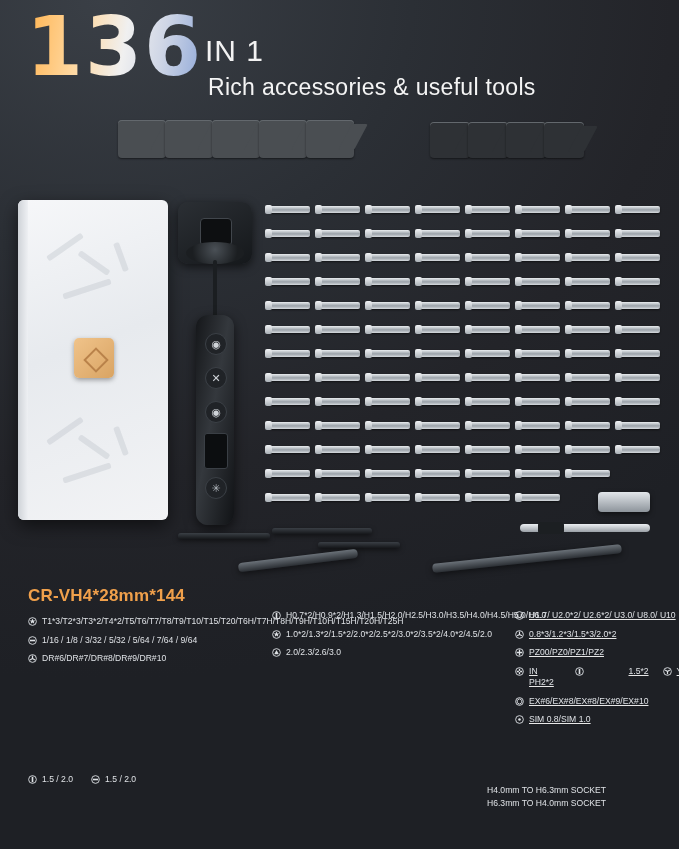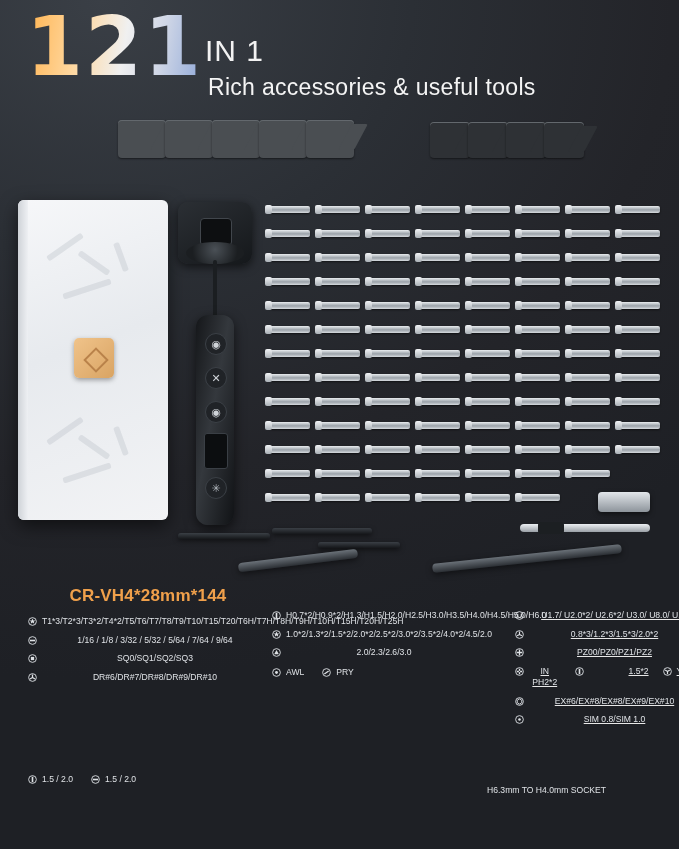--- a/index.html
+++ b/index.html
@@ -123,41 +123,41 @@
   .extbar{position:absolute;left:520px;top:414px;width:130px;height:8px;border-radius:4px;
      background:linear-gradient(180deg,#eceff2,#9aa0a6);}
   .extbar:after{content:"";position:absolute;left:18px;top:-2px;width:26px;height:12px;background:#1c1f22;border-radius:3px;}
 
   
   .specs{position:absolute;left:0;top:586px;width:679px;height:263px;font-size:8.6px;}
   .sec-title{
     color:#f0a04b;font-size:17px;font-weight:bold;letter-spacing:.2px;
     font-family:"Liberation Sans", sans-serif;
   }
-  .col{position:absolute;text-align:center;}
+  .col{position:absolute;}
   .col.c1{left:28px;top:0;width:240px;}
   .col.c2{left:272px;top:24px;width:210px;}
   .col.c3{left:515px;top:24px;width:185px;text-decoration:underline;}
   .row{display:flex;align-items:flex-start;margin-bottom:7px;line-height:11.5px;color:#dfe2e6;}
   .row .mk{flex:0 0 auto;margin-right:5px;margin-top:1px;}
   .mk svg{display:block;}
   .row .tx{flex:1 1 auto;}
   .s2{position:absolute;left:28px;top:170px;width:230px;}
   .sock{position:absolute;left:272px;top:170px;width:210px;}
   .sockright{position:absolute;left:487px;top:198px;width:190px;color:#dfe2e6;line-height:13px;font-size:8.6px;}
   .inline-rows{display:flex;gap:18px;margin-top:8px;}
   .inline-rows .row{margin-bottom:0;}
 </style>
 </head>
 <body>
 
 <div class="page">
 
   <div class="header">
-    <div class="big-num">121</div>
+    <div class="big-num">136</div>
     <div class="in1">IN 1</div>
     <div class="subtitle">Rich accessories &amp; useful tools</div>
   </div>
 
   <div class="photo">
 
     <div class="wedge" style="left:118px;top:10px;width:48px;height:38px;">
         <div class="lip"></div>
       </div>
     <div class="wedge" style="left:165px;top:10px;width:48px;height:38px;">
@@ -360,29 +360,20 @@
       <div class="row">
         <span class="mk">
           <svg width="9" height="9" viewBox="0 0 10 10">
               <circle cx="5" cy="5" r="4.3" fill="none" stroke="#dfe2e6" stroke-width="1"></circle>
               <rect x="2" y="4.1" width="6" height="1.8" fill="#dfe2e6"></rect>
             </svg>
         </span>
         <span class="tx">1/16 / 1/8 / 3/32 / 5/32 / 5/64 / 7/64 / 9/64</span>
       </div>
 
-      <div class="row">
-        <span class="mk">
-          <svg width="9" height="9" viewBox="0 0 10 10">
-              <circle cx="5" cy="5" r="4.3" fill="none" stroke="#dfe2e6" stroke-width="1"></circle>
-              <rect x="3.2" y="3.2" width="3.6" height="3.6" fill="#dfe2e6"></rect>
-            </svg>
-        </span>
-        <span class="tx">SQ0/SQ1/SQ2/SQ3</span>
-      </div>
 
       <div class="row">
         <span class="mk">
           <svg width="9" height="9" viewBox="0 0 10 10">
               <circle cx="5" cy="5" r="4.3" fill="none" stroke="#dfe2e6" stroke-width="1"></circle>
               <path d="M5 5 L5 1.7 M5 5 L7.8 6.6 M5 5 L2.2 6.6" stroke="#dfe2e6" stroke-width="1.4" fill="none"></path>
             </svg>
         </span>
         <span class="tx">DR#6/DR#7/DR#8/DR#9/DR#10</span>
       </div>
@@ -410,40 +401,20 @@
       <div class="row">
         <span class="mk">
           <svg width="9" height="9" viewBox="0 0 10 10">
               <circle cx="5" cy="5" r="4.3" fill="none" stroke="#dfe2e6" stroke-width="1"></circle>
               <path d="M5 2.3 L7.6 7 L2.4 7 Z" fill="#dfe2e6"></path>
             </svg>
         </span>
         <span class="tx">2.0/2.3/2.6/3.0</span>
       </div>
 
-      <div class="inline-rows">
-        <div class="row">
-          <span class="mk">
-            <svg width="9" height="9" viewBox="0 0 10 10">
-                <circle cx="5" cy="5" r="4.3" fill="none" stroke="#dfe2e6" stroke-width="1"></circle>
-                <circle cx="5" cy="5" r="1.6" fill="#dfe2e6"></circle>
-              </svg>
-          </span>
-          <span class="tx">AWL</span>
-        </div>
-        <div class="row">
-          <span class="mk">
-            <svg width="9" height="9" viewBox="0 0 10 10">
-                <circle cx="5" cy="5" r="4.3" fill="none" stroke="#dfe2e6" stroke-width="1"></circle>
-                <path d="M2.6 6.6 L7.4 3.4" stroke="#dfe2e6" stroke-width="1.5"></path>
-              </svg>
-          </span>
-          <span class="tx">PRY</span>
-        </div>
-      </div>
     </div>
 
     <div class="col c3">
       <div class="row">
         <span class="mk">
           <svg width="9" height="9" viewBox="0 0 10 10">
               <circle cx="5" cy="5" r="4.3" fill="none" stroke="#dfe2e6" stroke-width="1"></circle>
               <path d="M3 3 v2.2 a2 2 0 0 0 4 0 V3" stroke="#dfe2e6" stroke-width="1.3" fill="none"></path>
             </svg>
         </span>
@@ -533,17 +504,18 @@
           <span class="tx">1.5 / 2.0</span>
         </div>
       </div>
     </div>
 
     <div class="sock">
       <div style="height:10px"></div>
     </div>
 
     <div class="sockright">
+      <div>H4.0mm TO H6.3mm SOCKET</div>
       <div>H6.3mm TO H4.0mm SOCKET</div>
     </div>
 
   </div>
 </div>
 
 </body></html>

